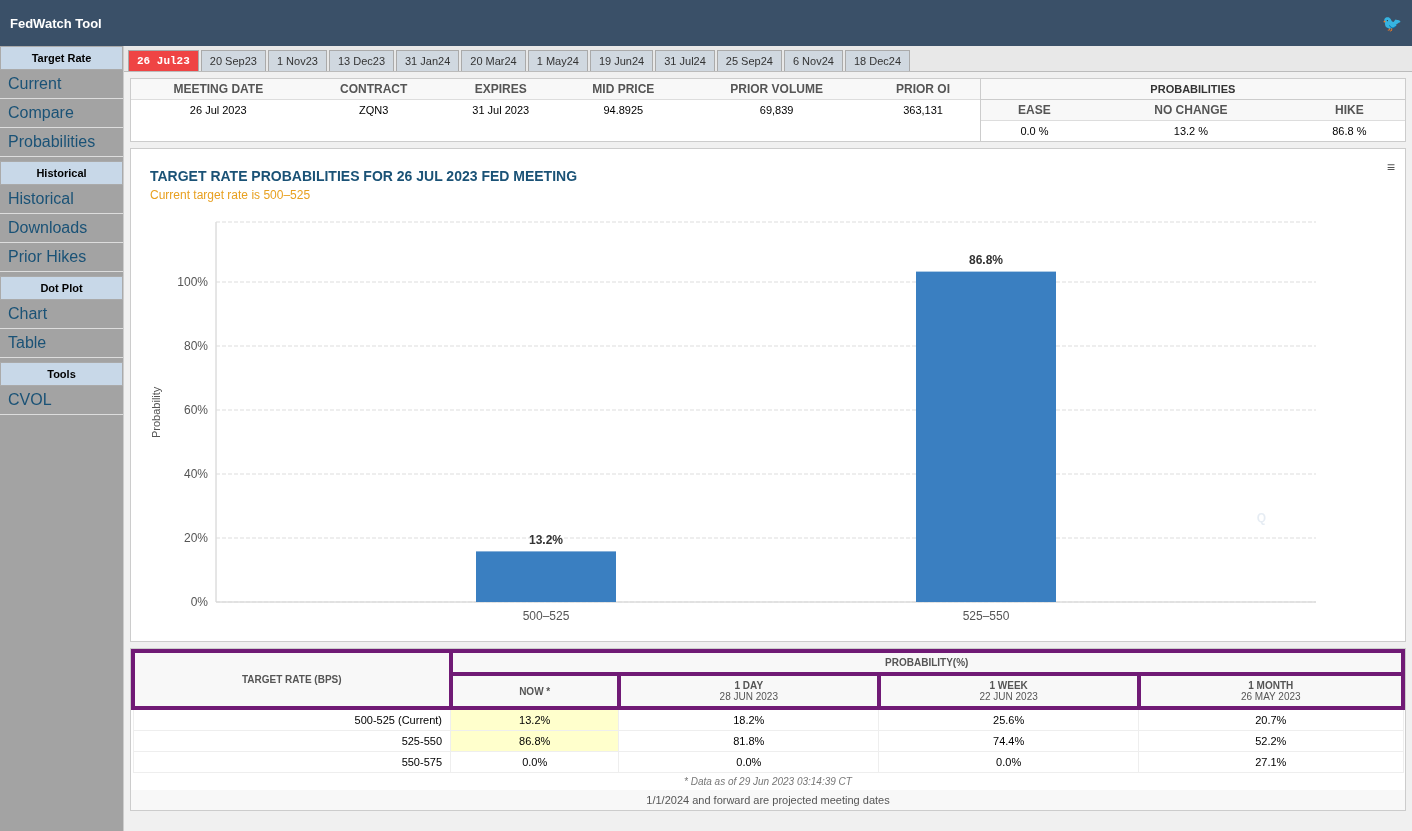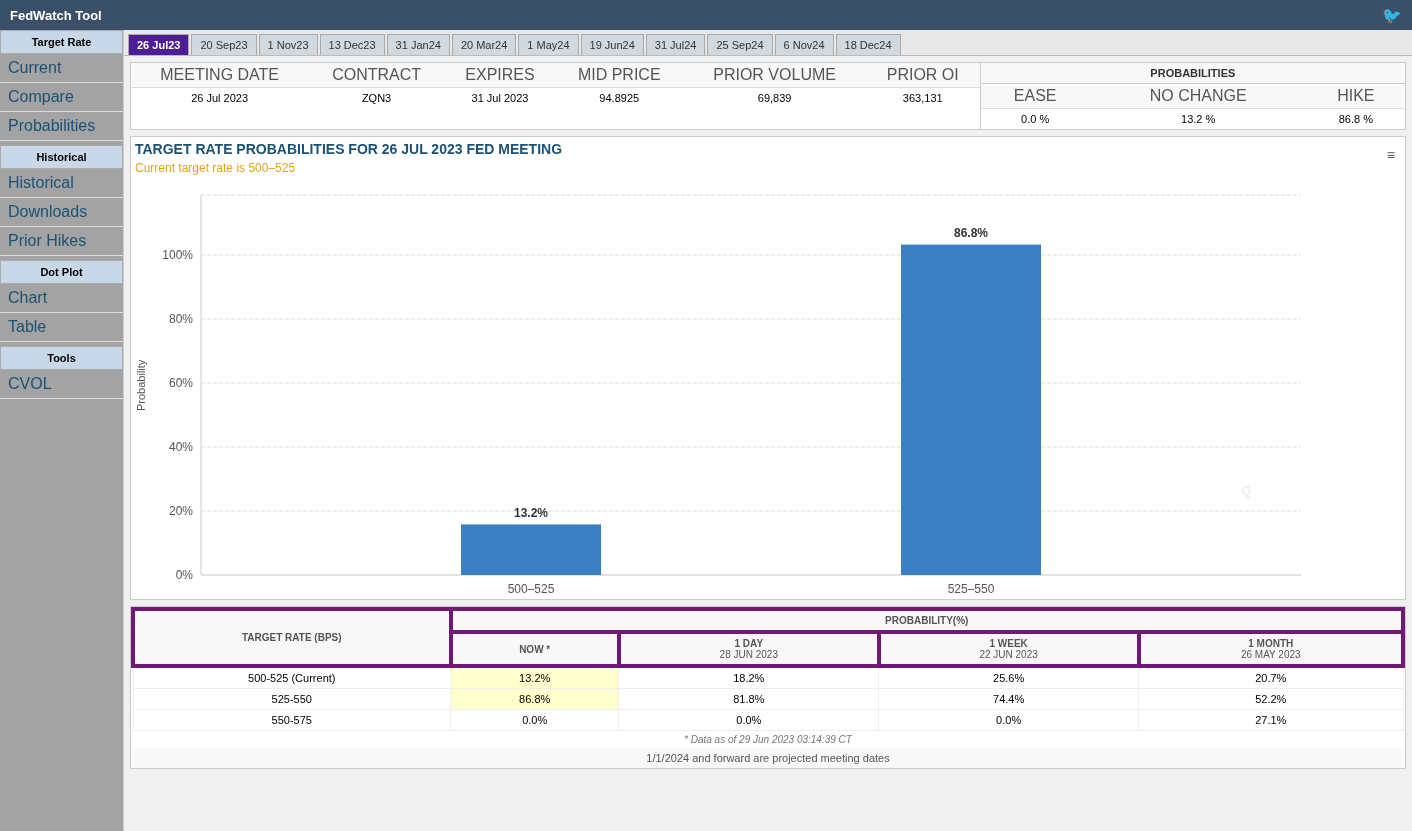--- a/index.html
+++ b/index.html
@@ -6,21 +6,21 @@
     body { background: #f0f0f0; }
 
     
     .app-header {
       background: #3a5068;
       color: white;
       padding: 6px 10px;
       display: flex;
       justify-content: space-between;
       align-items: center;
-      height: 30px;
+      height: 46px;
     }
     .app-header-title { font-size: 13px; font-weight: bold; color: white; }
 
     
     .layout { display: flex; height: calc(831px - 30px); }
 
     
     .sidebar {
       width: 124px;
       background: #a3a3a3;
@@ -62,23 +62,24 @@
       padding: 4px 8px;
       background: #d0d8e0;
       border: 1px solid #aaa;
       border-bottom: none;
       cursor: pointer;
       font-size: 11px;
       color: #333;
       white-space: nowrap;
     }
     .date-tab.active {
-      background: #4c1d95;
+      background: #ef4444;
       color: white;
       font-weight: bold;
+      font-family: Liberation Mono, monospace;
     }
 
     
     .info-section {
       display: flex;
       border: 1px solid #ccc;
       margin: 6px;
       background: white;
     }
     .meeting-info { flex: 2; border-right: 1px solid #ccc; }
@@ -89,38 +90,38 @@
       font-size: 11px;
       padding: 4px;
       border-bottom: 1px solid #ccc;
       background: #f8f8f8;
       color: #333;
     }
     .info-table { width: 100%; border-collapse: collapse; }
     .info-table th {
       text-align: center;
       padding: 3px 6px;
-      font-size: 16px;
-      font-weight: normal;
+      font-size: 12px;
+      font-weight: bold;
       color: #555;
       border-bottom: 1px solid #ddd;
       background: #f8f8f8;
     }
     .info-table td {
       text-align: center;
       padding: 4px 6px;
       font-size: 11px;
     }
 
     
     .chart-container {
       margin: 0 6px 6px 6px;
       background: white;
       border: 1px solid #ccc;
-      padding: 4px;
+      padding: 19px;
       position: relative;
     }
     .chart-title {
       color: #1a5276;
       font-size: 14px;
       font-weight: bold;
       margin-bottom: 4px;
     }
     .chart-subtitle {
       text-align: left;
@@ -151,21 +152,21 @@
       color: #555;
       border: 4px solid #701a75;
       background: #f8f8f8;
     }
     .bottom-table td {
       text-align: center;
       padding: 4px 8px;
       font-size: 11px;
       border: 1px solid #eee;
     }
-    .bottom-table .rate-col { text-align: center; font-weight: normal; }
+    .bottom-table .rate-col { text-align: right; font-weight: normal; }
     .highlight-yellow { background: #ffffcc; }
     .prob-header-group {
       background: #f8f8f8;
       text-align: center;
       font-weight: bold;
       font-size: 11px;
       border: 1px solid #ddd;
       padding: 4px;
     }
     .footnote {

